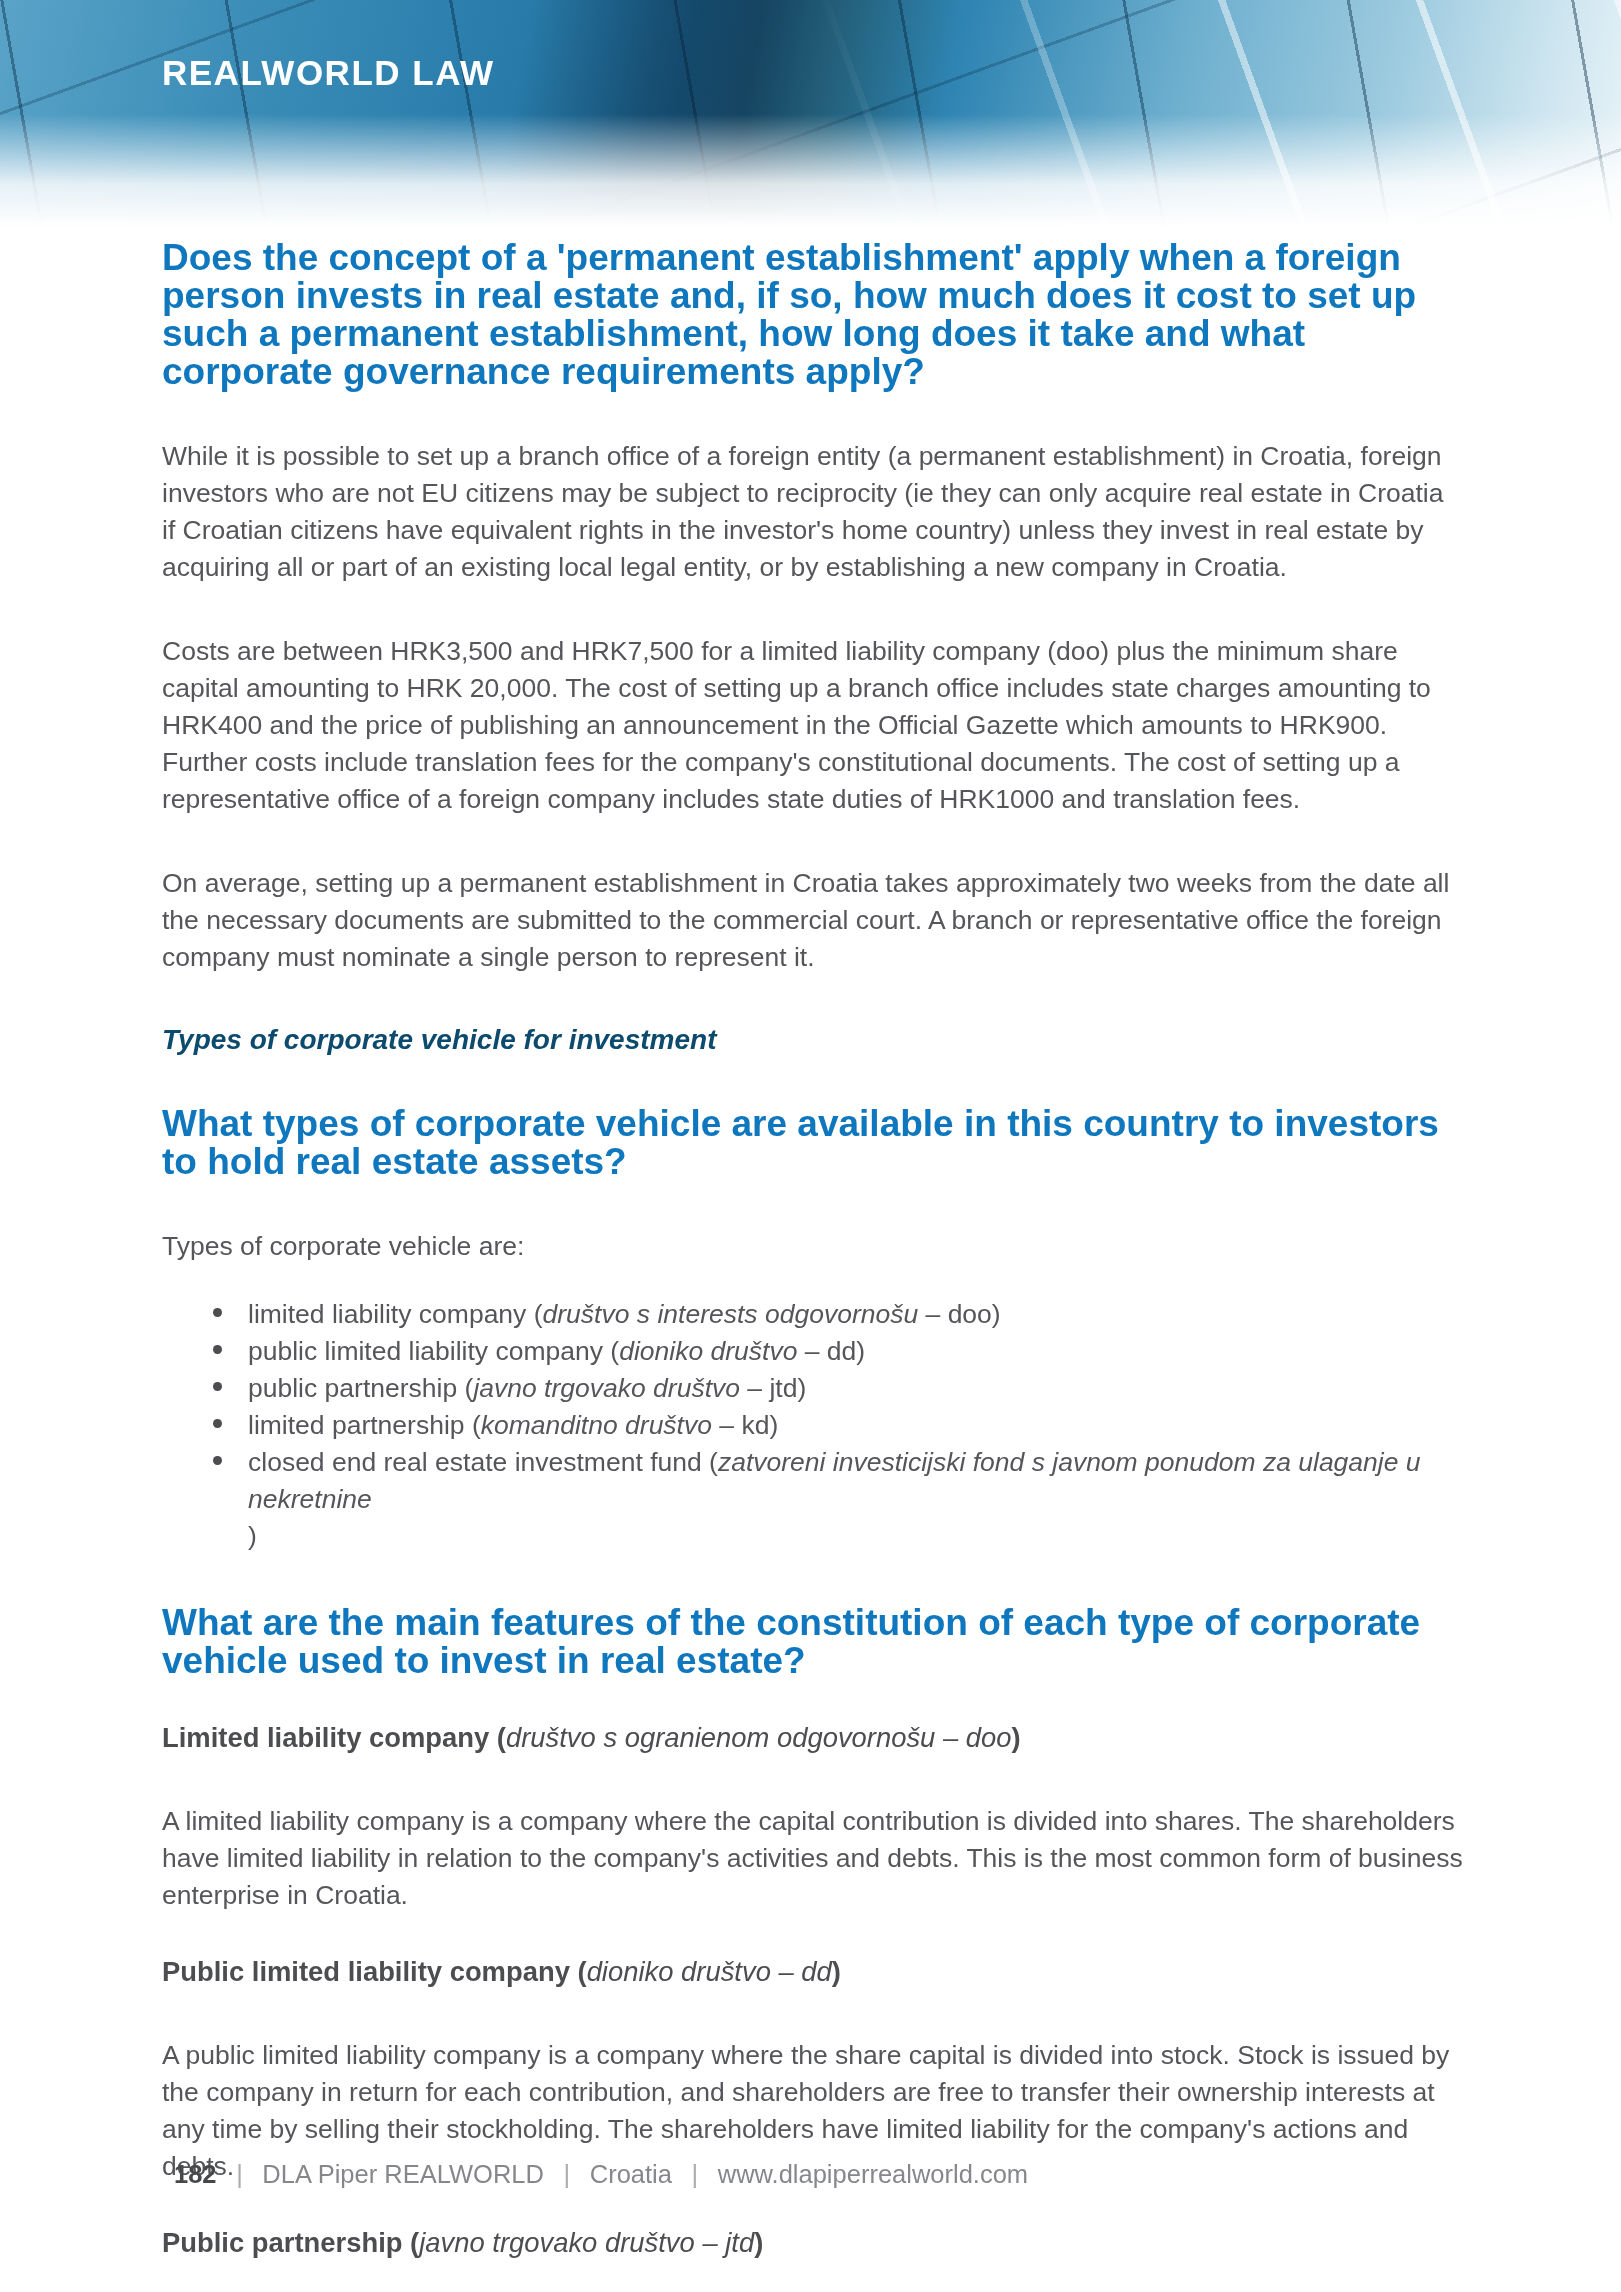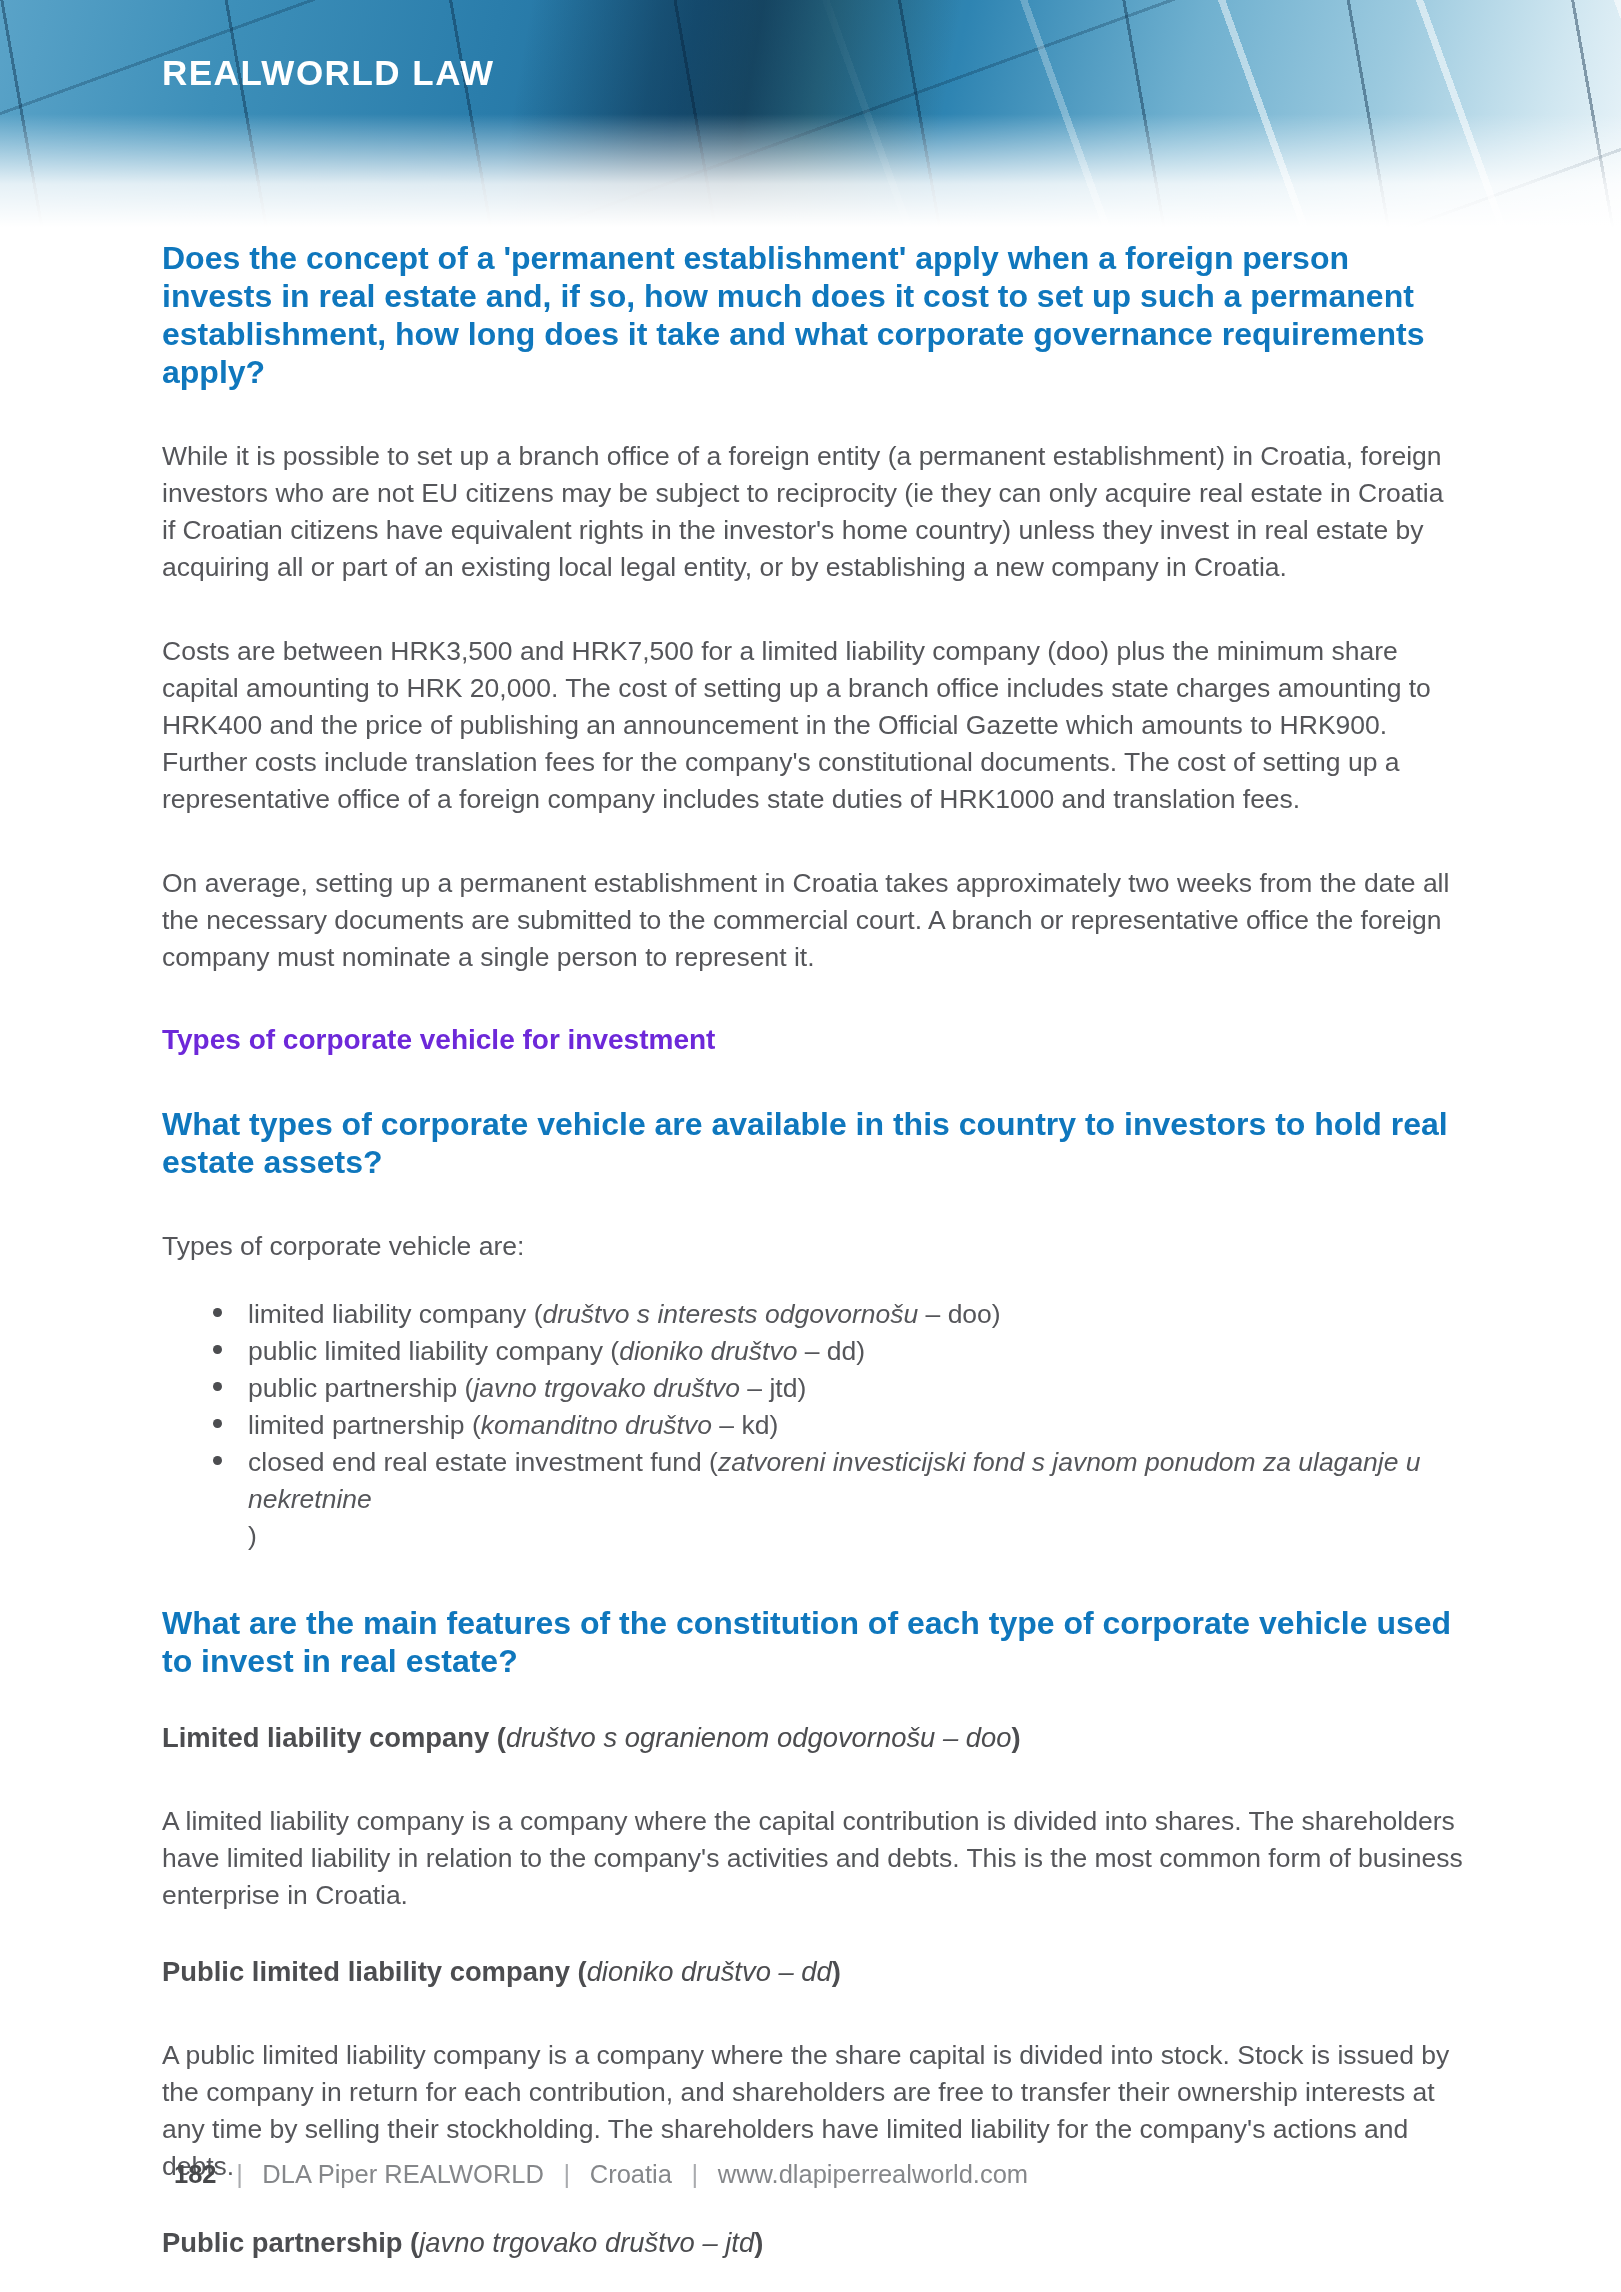--- a/index.html
+++ b/index.html
@@ -38,30 +38,30 @@
     background:linear-gradient(to bottom, rgba(255,255,255,0) 0%, rgba(255,255,255,0.85) 62%, #ffffff 100%); }
   .hero-title {
     position:absolute; left:162px; top:53px;
     color:#ffffff; font-size:35px; font-weight:bold; letter-spacing:1.5px;
   }
 
   
   .content { padding:0 157px 0 162px; color:#55565a; }
 
   .question {
-    color:#0f77bd; font-size:32px; font-weight:bold; line-height:38px;
+    color:#0f77bd; font-size:37px; font-weight:bold; line-height:38px;
   }
   .q1 { margin-top:11.8px; }
   .q2 { margin-top:47px; }
   .q3 { margin-top:49px; }
 
   .body-p { font-size:26.5px; line-height:37px; margin-top:47px; color:#55565a; }
 
   .section-heading {
-    margin-top:45px; color:#6d28d9; font-size:28px; line-height:37px;
+    margin-top:45px; color:#0c4a6e; font-size:28px; font-style:italic; line-height:37px;
   }
 
   .vehicle-list { list-style:none; margin-top:31px; }
   .vehicle-list li {
     position:relative; padding-left:86px;
     font-size:26.5px; line-height:37px; color:#55565a;
   }
   .vehicle-list li::before {
     content:""; position:absolute; left:51px; top:12.7px;
     width:8.8px; height:8.8px; border-radius:50%; background:#4c4d50;

